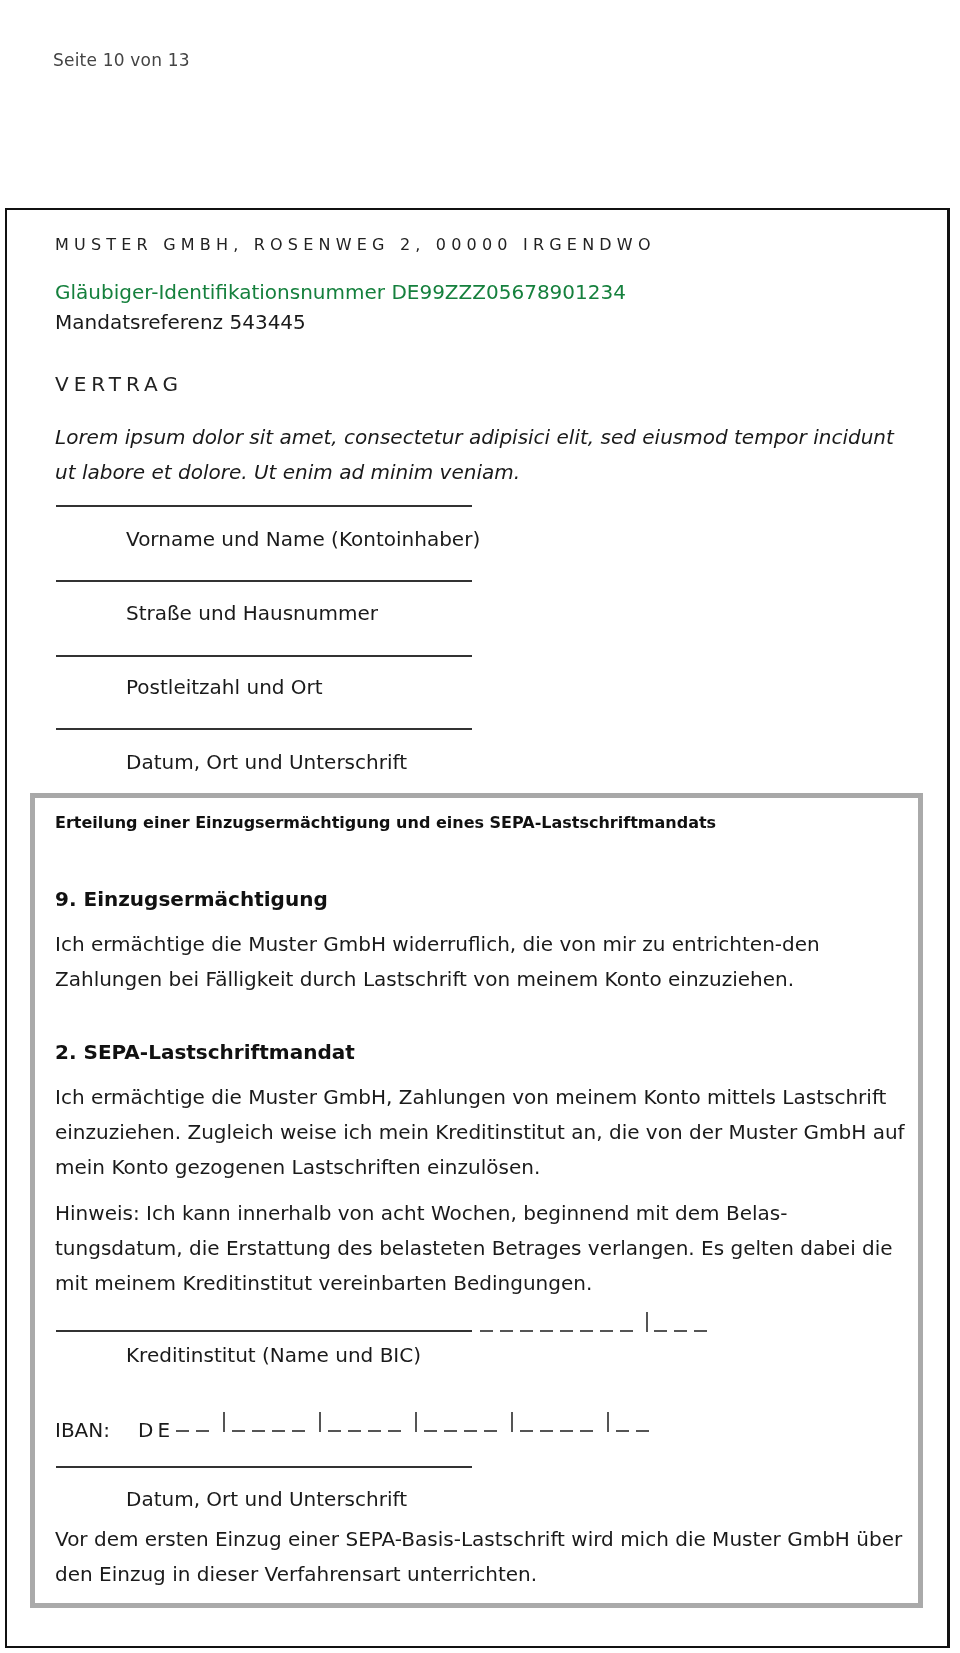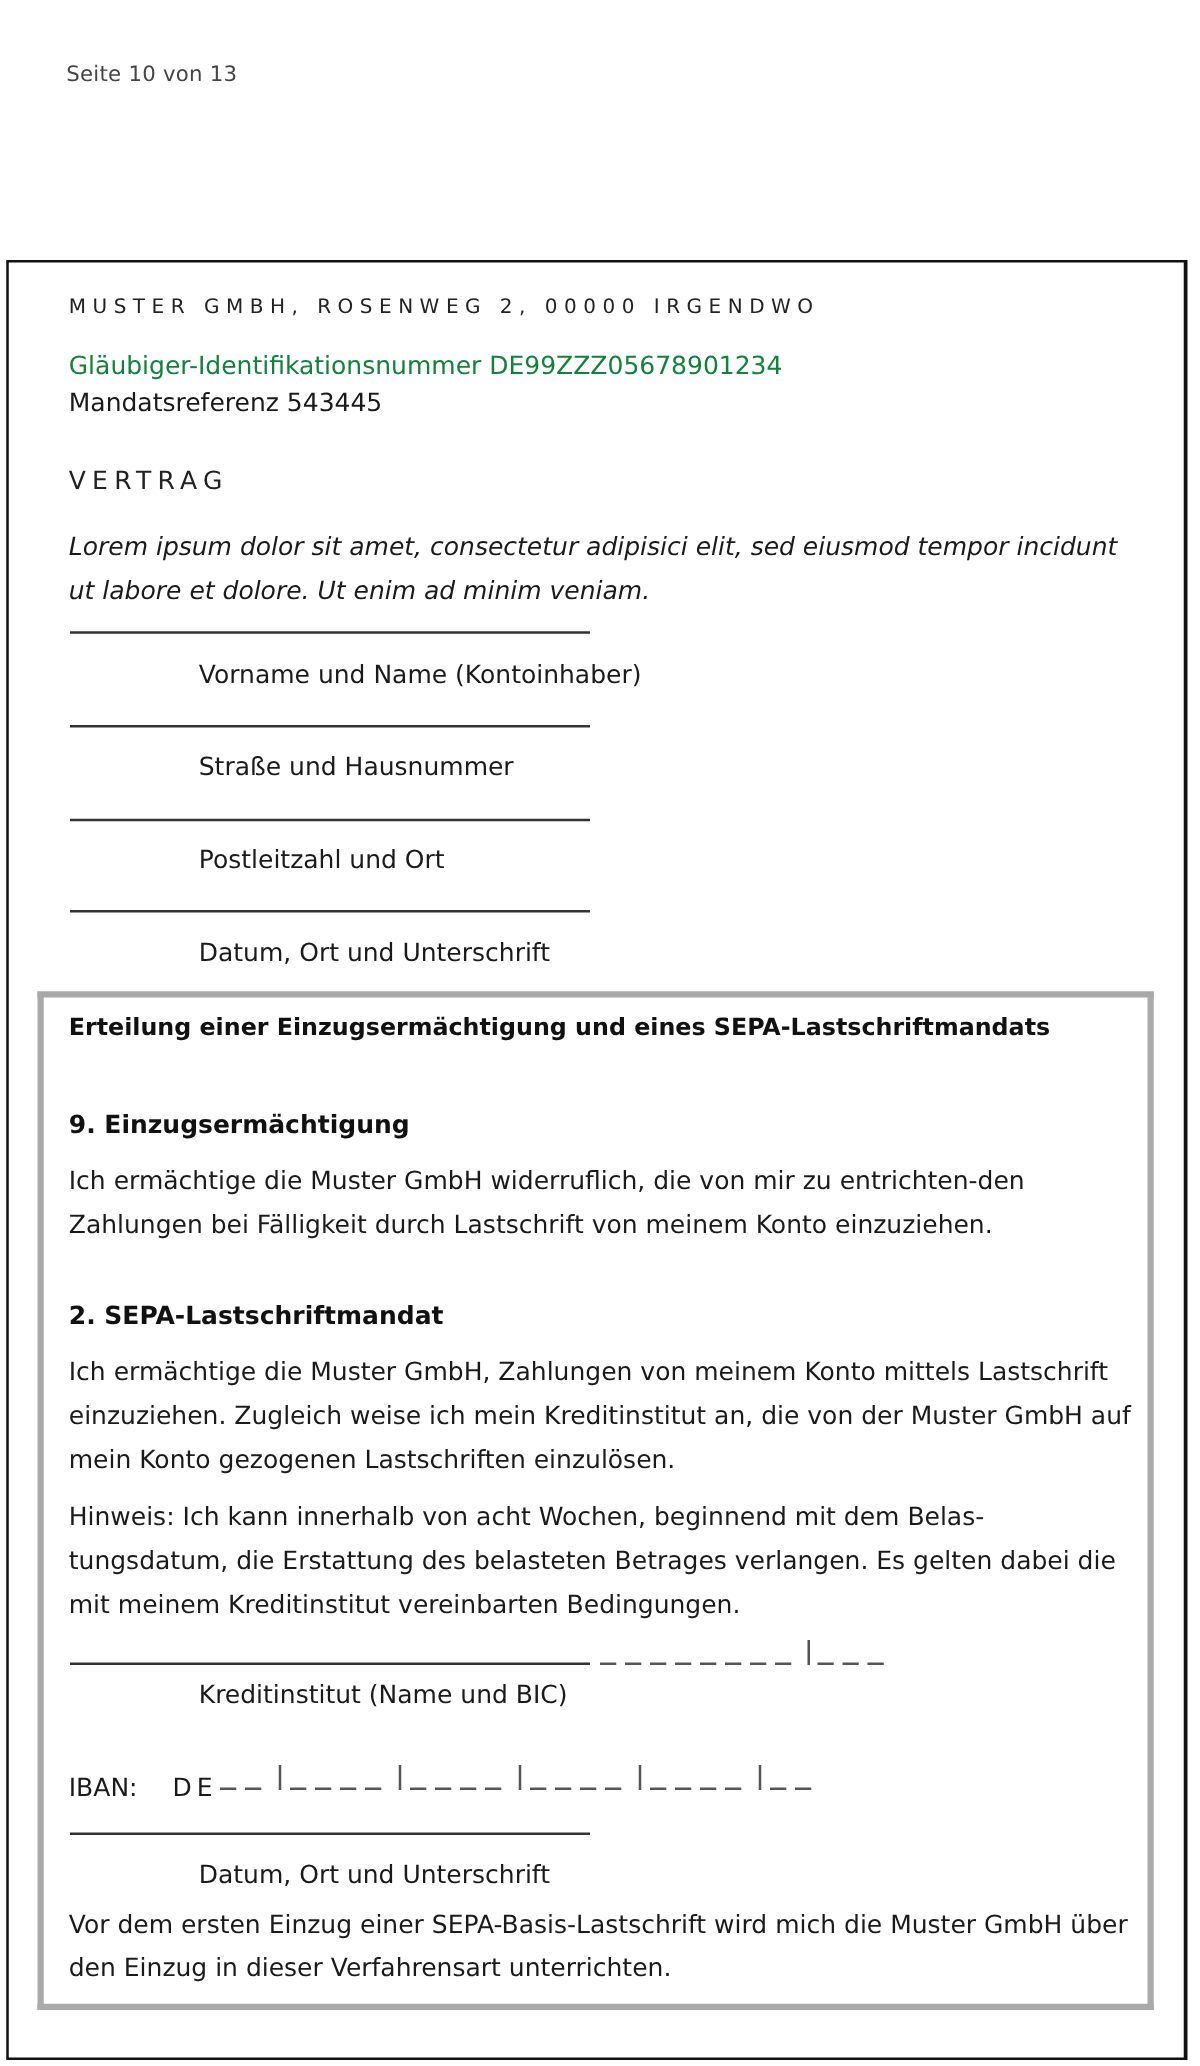--- a/index.html
+++ b/index.html
@@ -25,29 +25,29 @@
     position: absolute; left: 55px; top: 372px; font-size: 20px; letter-spacing: 5px; color: #222;
   }
   .lorem {
     position: absolute; left: 55px; top: 420px; width: 860px;
     font-size: 20px; font-style: italic; line-height: 35px; color: #1a1a1a;
   }
   .sig-line {
     position: absolute; left: 56px; width: 416px; height: 0;
     border-top: 2px solid #333333;
   }
-  .sig-label { position: absolute; left: 159px; font-size: 20px; color: #1a1a1a; }
+  .sig-label { position: absolute; left: 126px; font-size: 20px; color: #1a1a1a; }
 
   .inner-box {
     position: absolute; left: 30px; top: 793px; width: 893px; height: 815px;
     border: 5px solid #aaaaaa; border-top-color: #a8a8a8; box-sizing: border-box;
   }
   .box-heading {
     position: absolute; left: 55px; top: 805px; width: 820px;
-    font-size: 19px; font-weight: bold; line-height: 35px; color: #111;
+    font-size: 16px; font-weight: bold; line-height: 35px; color: #111;
   }
   .section-title {
     position: absolute; left: 55px; font-size: 20px; font-weight: bold; color: #111;
   }
   .para {
     position: absolute; left: 55px; width: 850px;
     font-size: 20px; line-height: 35px; color: #1a1a1a; margin-top: 13px;
   }
   .bic-row { position: absolute; left: 56px; top: 1320px; height: 20px; width: 700px; }
   .bic-row .solid { position: absolute; left: 0; top: 10px; width: 416px; border-top: 2px solid #333; }

